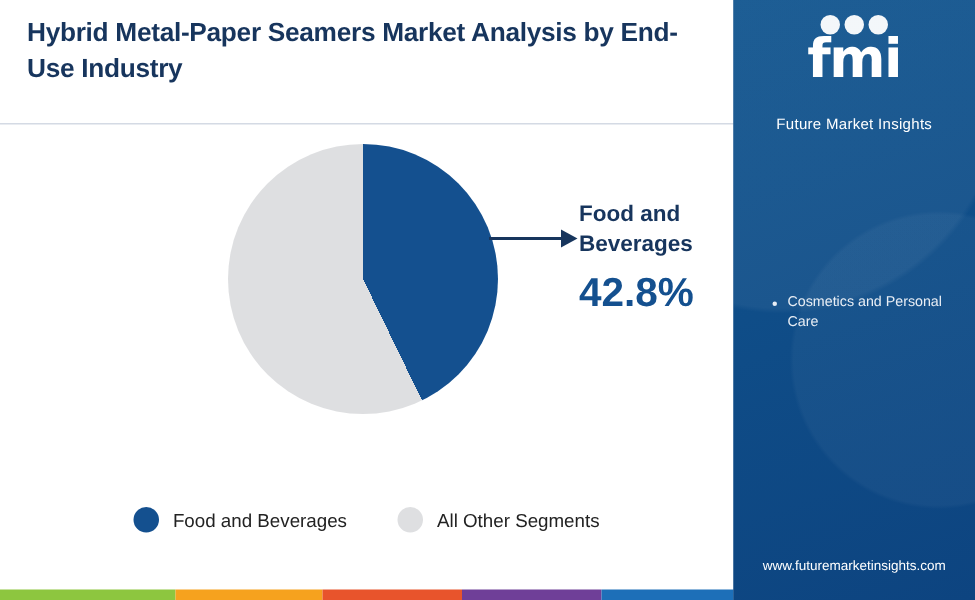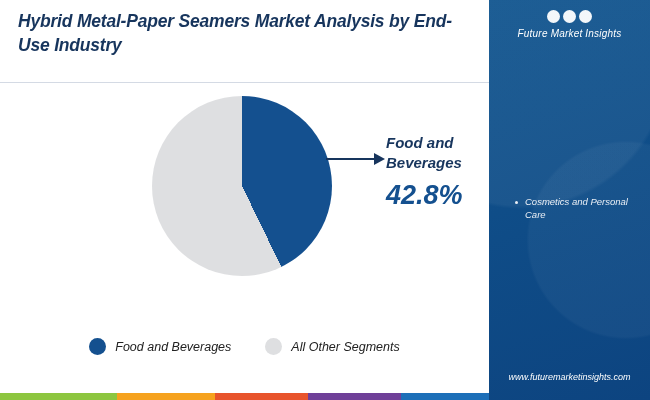--- a/index.html
+++ b/index.html
@@ -2,21 +2,21 @@
 <html><head>
 <meta charset="utf-8">
 <style>
   html, body { margin:0; padding:0; }
   body {
     width:650px; height:400px;
     font-family:"Liberation Sans", sans-serif;
     background:#ffffff;
     overflow:hidden;
   }
-  #root { position:relative; width:650px; height:308px;font-style:italic; }
+  #root { position:relative; width:650px; height:308px; }
 
   
   .left-panel {
     position:absolute; left:0; top:0; width:489px; height:400px;
     background:#ffffff;
   }
   .title {
     position:absolute; left:18px; top:10px; width:450px;
     font-size:17.5px; font-weight:bold; color:#17355d;
     line-height:1.35; letter-spacing:-0.2px;
@@ -165,20 +165,21 @@
   </div>
 
   <div class="right-panel">
 
     <div class="fmi-logo">
       <div class="fmi-dots">
         <span class="fmi-dot"></span>
         <span class="fmi-dot"></span>
         <span class="fmi-dot"></span>
       </div>
+      <div class="fmi-text" style="margin-top:14px">fmi</div>
       <div class="fmi-tag">Future Market Insights</div>
     </div>
 
 
     <ul class="seg-list">
       <li>Cosmetics and Personal Care</li>
     </ul>
 
     <div class="site-url">www.futuremarketinsights.com</div>
   </div>

